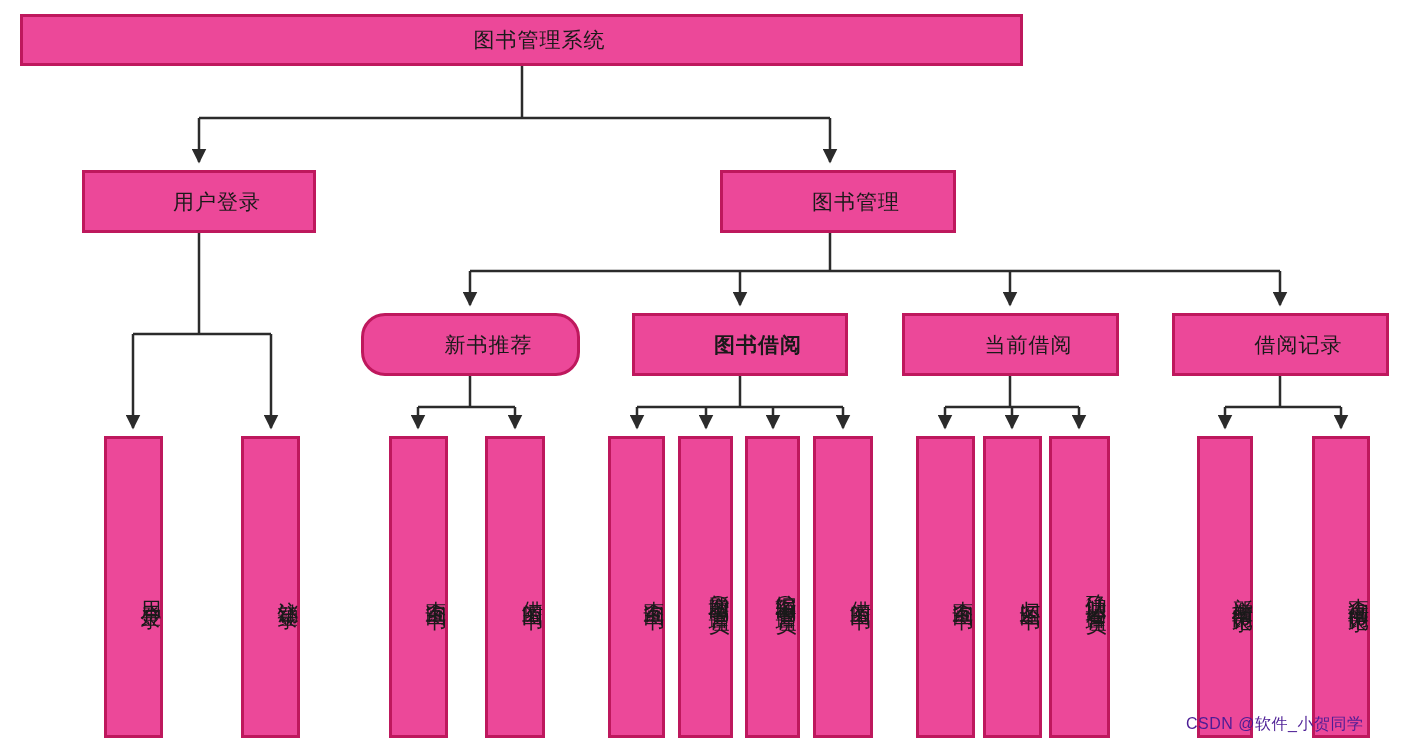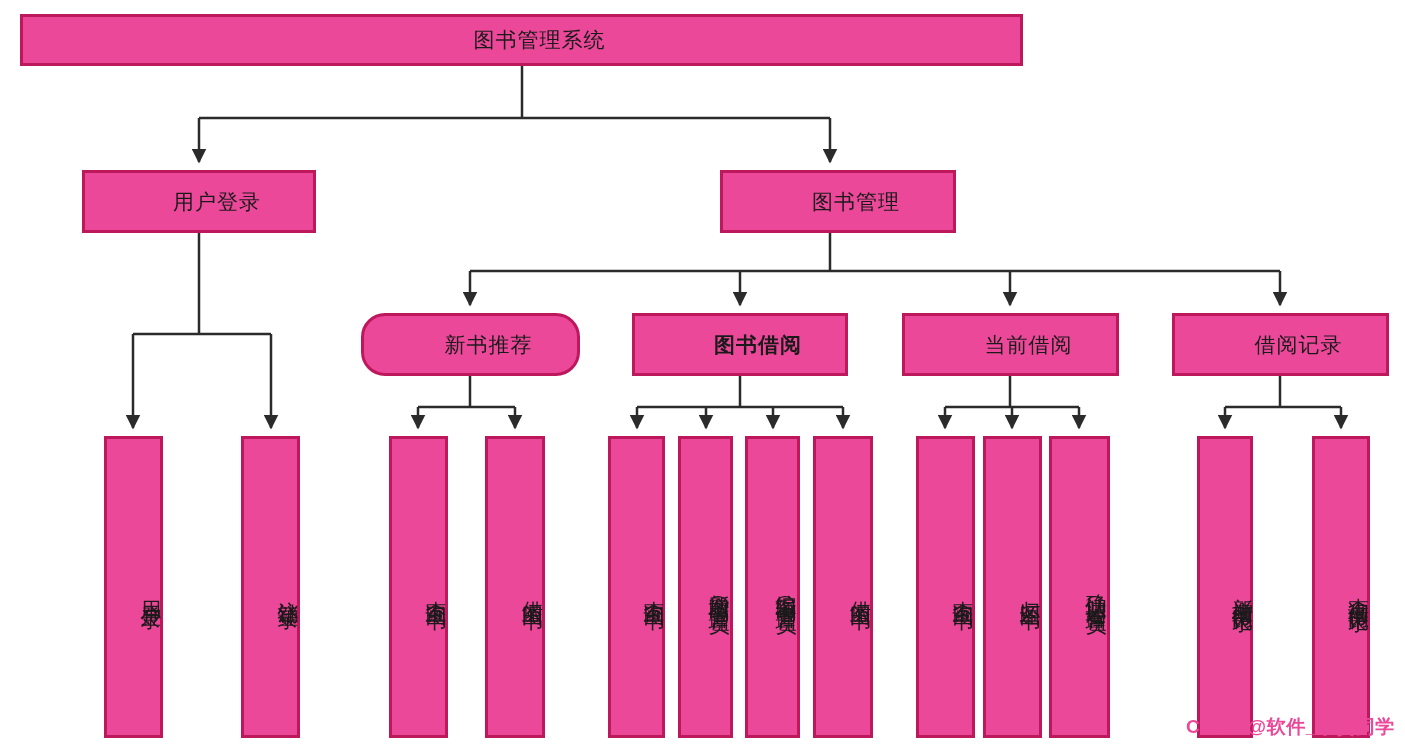--- a/index.html
+++ b/index.html
@@ -54,25 +54,24 @@
   .node.vert.topalign {
     align-items: flex-start;
   }
   .node.vert.midalign {
     align-items: center;
   }
   .watermark {
     position: absolute;
     left: 1186px;
     top: 714px;
-    font-size: 19px;
-    color: #ec4899;
+    font-size: 16px;
+    color: #4c1d95;
     white-space: nowrap;
     letter-spacing: 0.5px;
-    font-weight: bold;
   }
 </style>
 </head>
 <body>
 
 <div id="canvas">
 
   <svg id="wires" viewBox="0 0 1405 747" width="1405" height="747" xmlns="http://www.w3.org/2000/svg">
     <defs>
       <marker id="arrow" viewBox="0 0 10 10" refX="9" refY="5" markerWidth="6" markerHeight="6" orient="auto-start-reverse">

